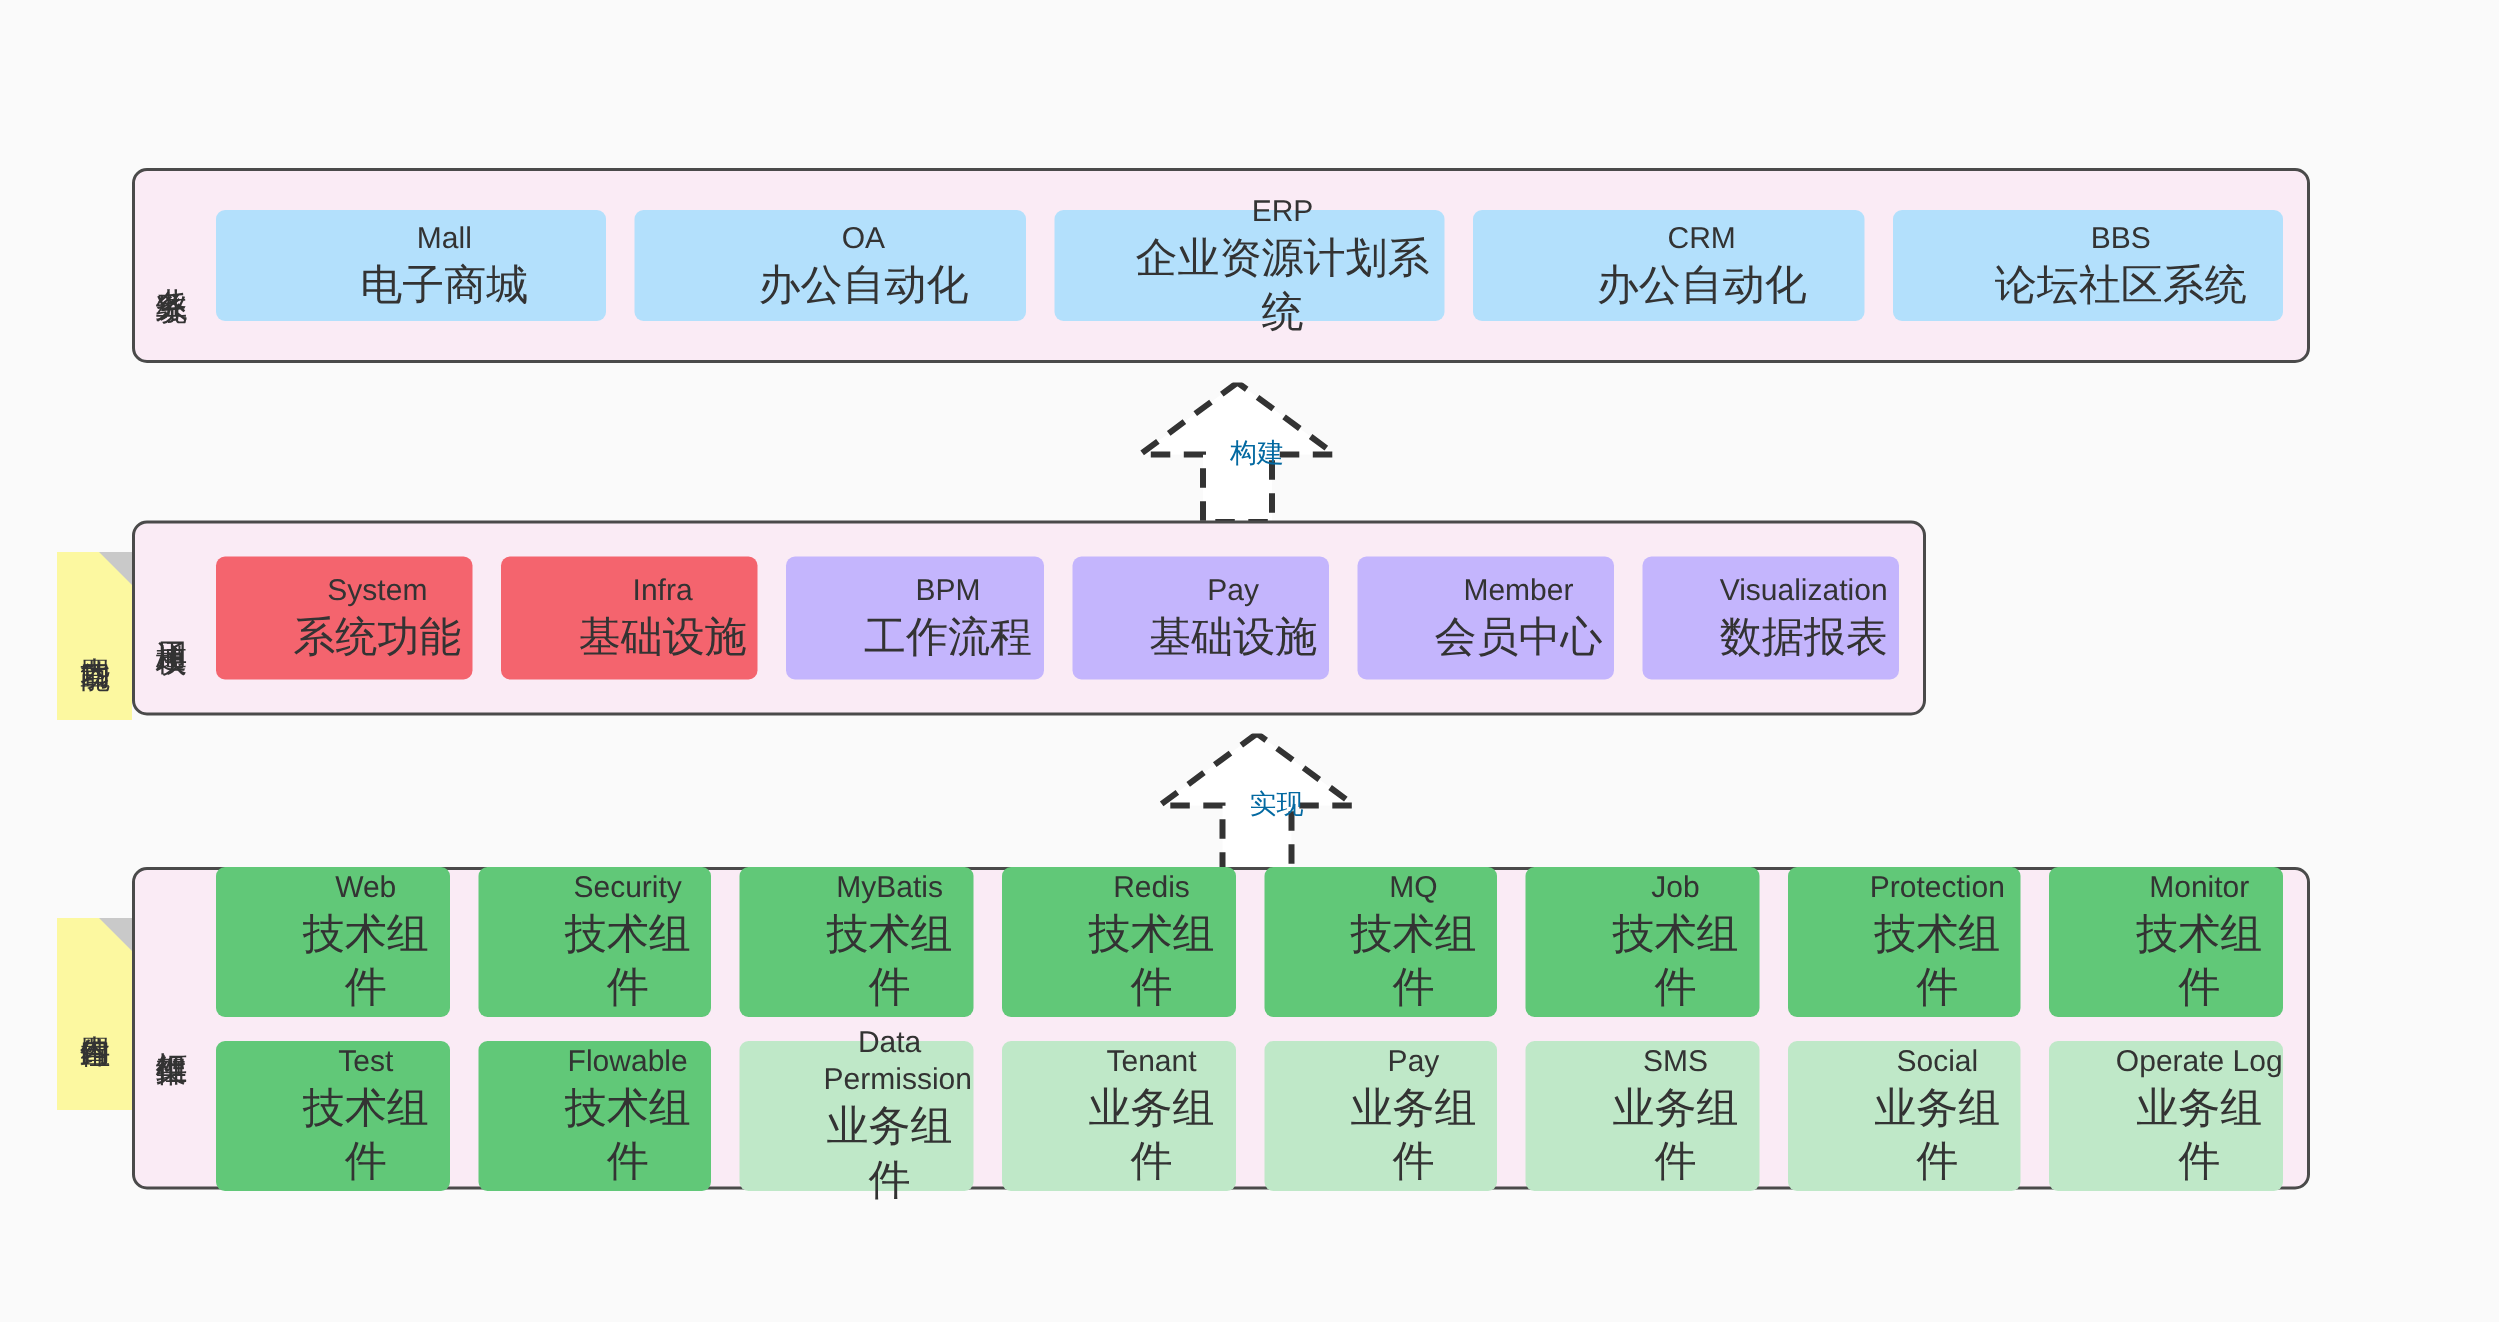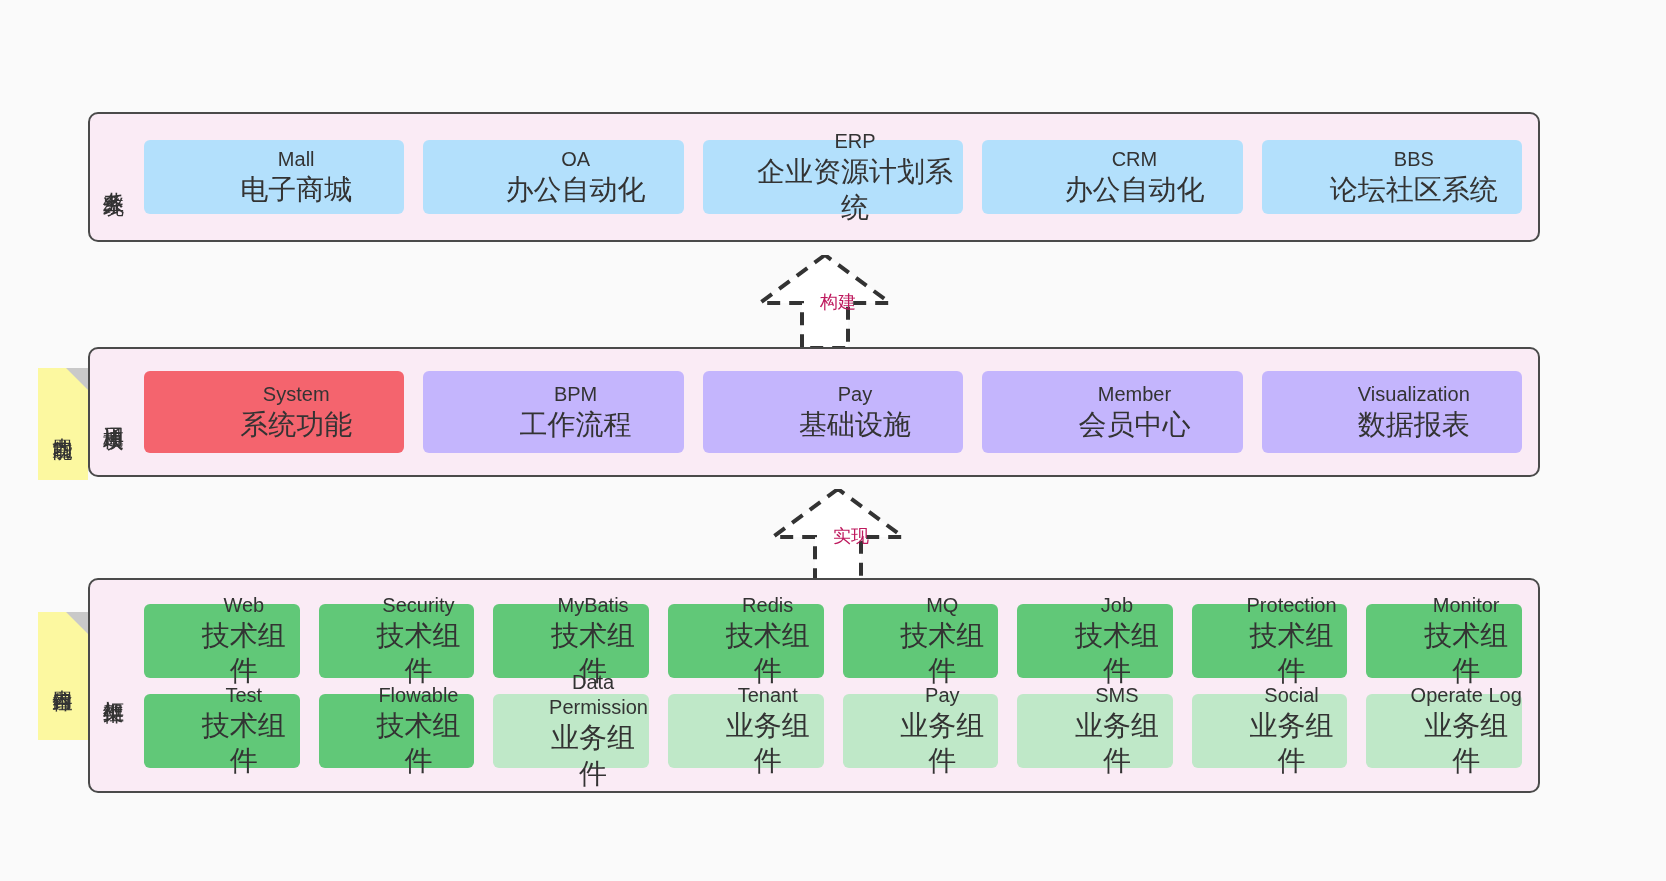--- a/index.html
+++ b/index.html
@@ -81,21 +81,21 @@
 
   .blue   { background: #b3e0fc; }
   .red    { background: #f4646e; }
   .pinkl  { background: #c4b5fd; }
   .green  { background: #61c878; }
   .greenl { background: #bfe8c8; }
 
   
   .h-top  { height: 74px; }
   .h-mid  { height: 82px; }
-  .h-bot  { height: 74px; }
+  .h-bot  { height: 100px; }
 
   
   .note {
     position: absolute;
     box-sizing: border-box;
     background: #fcf8a0;
     display: flex;
     align-items: center;
     justify-content: center;
     font-size: 20px;
@@ -116,21 +116,21 @@
     border-left: 22px solid transparent;
   }
 
   
   .arrow-wrap {
     position: absolute;
   }
   .arrow-label {
     position: absolute;
     font-size: 18px;
-    color: #be185d;
+    color: #0369a1;
     white-space: nowrap;
     user-select: none;
   }
 </style>
 </head>
 <body>
 
 <div class="canvas">
 
   <div class="layer" style="left:88px; top:112px; width:1452px; height:130px;">
@@ -166,27 +166,31 @@
       <path d="M 73 0 L 8 48 L 50 48 L 50 93 L 96 93 L 96 48 L 138 48 Z" fill="#ffffff" stroke="#333333" stroke-width="4" stroke-dasharray="13 9" stroke-linejoin="miter"></path>
     </svg>
     <span class="arrow-label" style="left:68px; top:35px;">构建</span>
   </div>
 
   <div class="note" style="left:38px; top:368px; width:50px; height:112px;">
     <span class="fold"></span>
     <span>内置功能</span>
   </div>
 
-  <div class="layer" style="left:88px; top:347px; width:1452px; height:130px;">
+  <div class="layer" style="left:88px; top:347px; width:1196px; height:130px;">
     <div class="layer-title">通用模块</div>
     <div class="layer-body">
       <div class="row">
         <div class="card red h-mid">
           <span class="t1">System</span>
           <span class="t2">系统功能</span>
+        </div>
+        <div class="card red h-mid">
+          <span class="t1">Infra</span>
+          <span class="t2">基础设施</span>
         </div>
         <div class="card pinkl h-mid">
           <span class="t1">BPM</span>
           <span class="t2">工作流程</span>
         </div>
         <div class="card pinkl h-mid">
           <span class="t1">Pay</span>
           <span class="t2">基础设施</span>
         </div>
         <div class="card pinkl h-mid">

